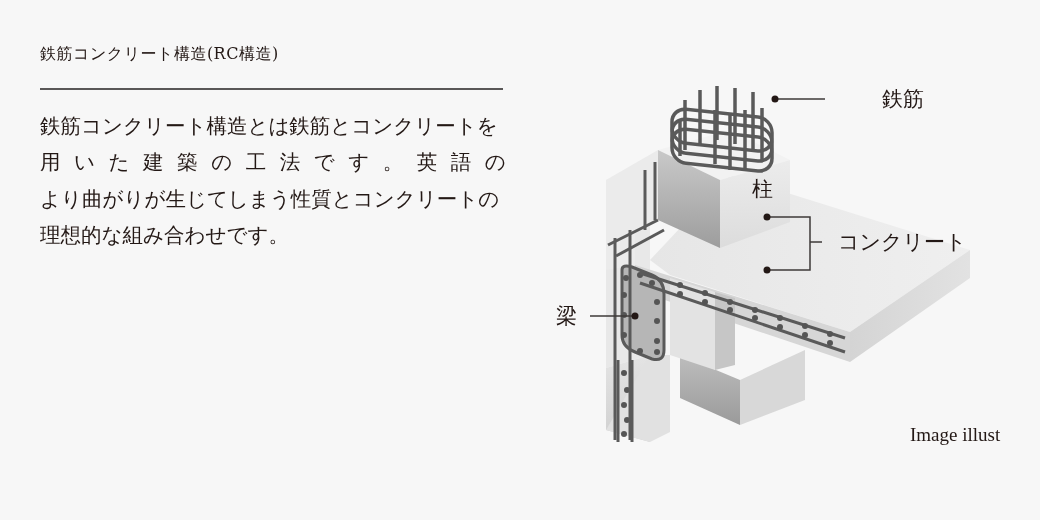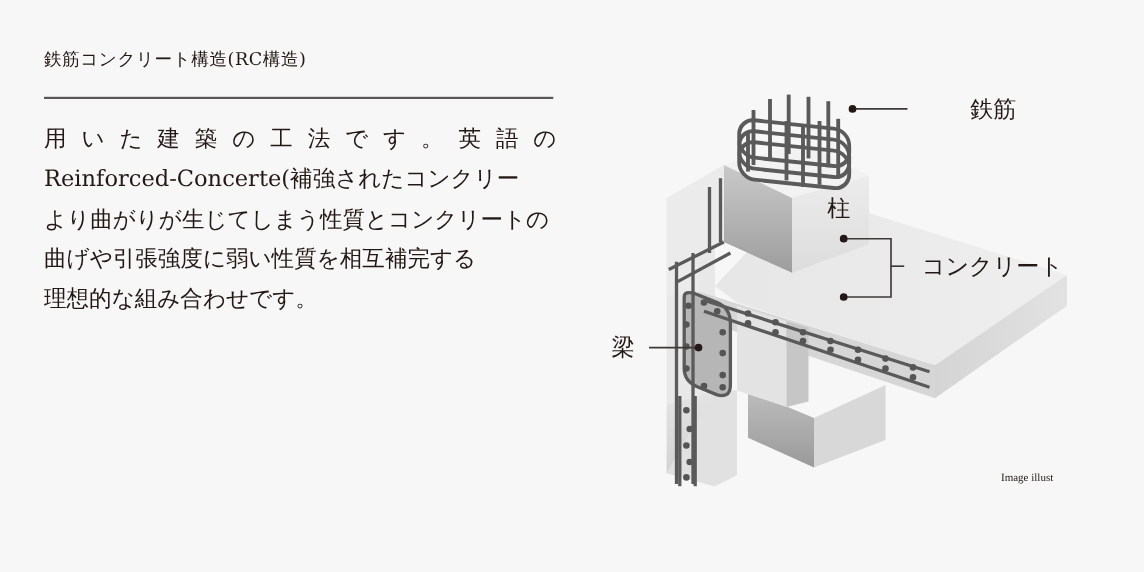--- a/index.html
+++ b/index.html
@@ -61,53 +61,52 @@
       position: absolute;
       font-size: 21px;
       line-height: 24px;
       white-space: nowrap;
       color: #231815;
     }
     .caption {
       position: absolute;
       left: 910px;
       top: 425px;
-      font-size: 10px;
+      font-size: 19px;
       line-height: 20px;
       font-family: "Liberation Serif", "DejaVu Serif", serif;
       white-space: nowrap;
       color: #231815;
     }
   </style>
 </head>
 <body>
 
 <div class="title">鉄筋コンクリート構造(RC構造)</div>
 <div class="rule"></div>
 
 <div class="body-text">
+  <div class="body-line">鉄筋コンクリート構造とは鉄筋とコンクリートを</div>
   <div class="body-line spread">
     <span>用</span>
     <span>い</span>
     <span>た</span>
     <span>建</span>
     <span>築</span>
     <span>の</span>
     <span>工</span>
     <span>法</span>
     <span>で</span>
     <span>す</span>
     <span>。</span>
     <span>英</span>
     <span>語</span>
     <span>の</span>
   </div>
-  <div class="body-line">Reinforced-Concerte(補強されたコンクリー</div>
   <div class="body-line">より曲がりが生じてしまう性質とコンクリートの</div>
-  <div class="body-line">曲げや引張強度に弱い性質を相互補完する</div>
   <div class="body-line">理想的な組み合わせです。</div>
 </div>
 
 <svg class="illust" viewBox="0 0 480 380" width="480" height="380" xmlns="http://www.w3.org/2000/svg">
   <defs>
     <linearGradient id="slabTop" x1="0" y1="0" x2="1" y2="0">
       <stop offset="0" stop-color="#e6e6e6"></stop>
       <stop offset="1" stop-color="#efefef"></stop>
     </linearGradient>
     <linearGradient id="colDark" x1="0" y1="0" x2="0" y2="1">

